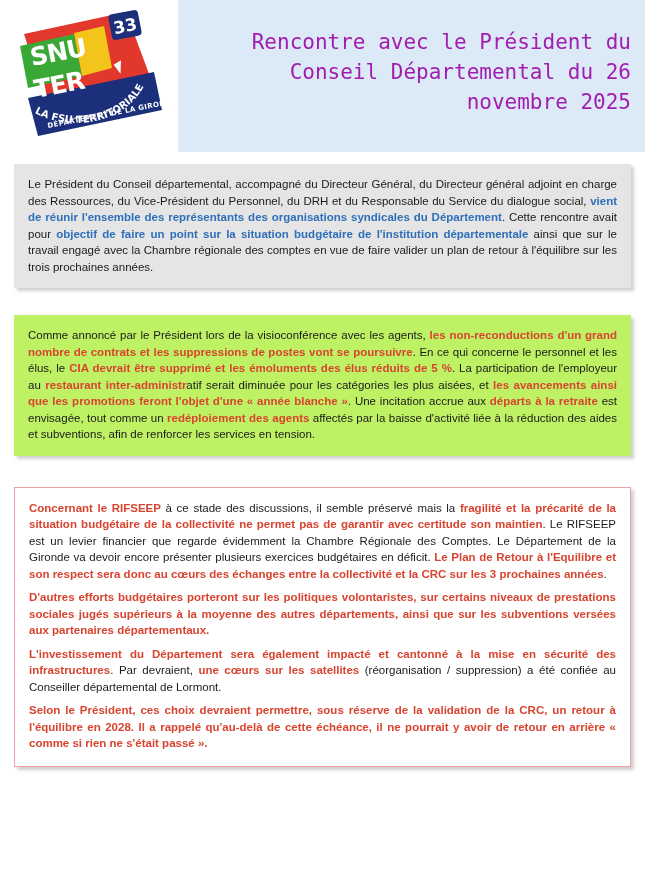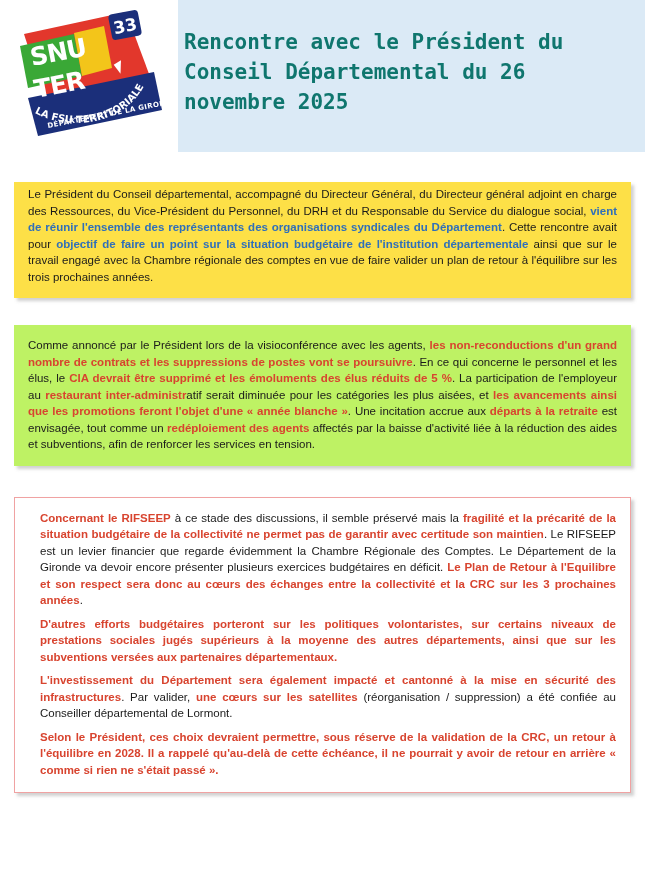--- a/index.html
+++ b/index.html
@@ -43,26 +43,26 @@
   .header-banner {
     flex: 1 1 auto;
     background: #dbeaf6;
     display: flex;
     align-items: center;
     justify-content: center;
     padding: 6px 14px 14px 6px;
     box-sizing: border-box;
   }
   .header-title {
-    color: #0f766e;
+    color: #a21caf;
     font-family: "DejaVu Sans Mono", monospace;
-    font-weight: bold;
+    font-weight: normal;
     font-size: 21px;
     line-height: 30px;
-    text-align: left;
+    text-align: right;
     letter-spacing: 0px;
   }
 
   
   .content {
     padding: 0 14px;
     box-sizing: border-box;
   }
   .block {
     box-sizing: border-box;
@@ -70,42 +70,42 @@
     box-shadow: 3px 3px 3px rgba(120,120,120,0.35);
   }
   .block p {
     margin: 0 0 7px 0;
   }
   .block p:last-child {
     margin-bottom: 0;
   }
 
   .block-blue {
-    background: #fde047;
-    margin-top: 30px;
-    padding: 4px 14px 13px 14px;
+    background: #e5e5e5;
+    margin-top: 12px;
+    padding: 12px 14px 13px 14px;
     font-size: 11.5px;
     line-height: 16.5px;
     color: #1a1a1a;
     text-align: justify;
   }
   .block-pink {
     background: #bef264;
     margin-top: 27px;
     padding: 12px 14px 13px 14px;
     font-size: 11.5px;
     line-height: 16.5px;
     color: #1a1a1a;
     text-align: justify;
   }
   .block-white {
     background: #ffffff;
     border: 1px solid #f0a2a2;
     margin-top: 31px;
-    padding: 12px 14px 14px 25px;
+    padding: 12px 14px 14px 14px;
     font-size: 11.5px;
     line-height: 16.5px;
     color: #1a1a1a;
     text-align: justify;
   }
 
   .hl-blue {
     color: #2f6fba;
     font-weight: bold;
   }
@@ -164,19 +164,19 @@
     </div>
 
     <div class="block block-pink">
       <p><span>Comme annoncé par le Président lors de la visioconférence avec les agents, </span><span class="hl-red">les non-reconductions d'un grand nombre de contrats et les suppressions de postes vont se poursuivre</span><span>. En ce qui concerne le personnel et les élus, le </span><span class="hl-red">CIA devrait être supprimé et les émoluments des élus réduits de 5 %</span><span>. La participation de l'employeur au </span><span class="hl-red">restaurant inter-administr</span><span>atif serait diminuée pour les catégories les plus aisées, et </span><span class="hl-red">les avancements ainsi que les promotions feront l'objet d'une « année blanche »</span><span>. Une incitation accrue aux </span><span class="hl-red">départs à la retraite</span><span> est envisagée, tout comme un </span><span class="hl-red">redéploiement des agents</span><span> affectés par la baisse d'activité liée à la réduction des aides et subventions, afin de renforcer les services en tension.</span></p>
     </div>
 
     <div class="block block-white">
       <div>
           <p><span class="hl-red">Concernant le RIFSEEP</span><span> à ce stade des discussions, il semble préservé mais la </span><span class="hl-red">fragilité et la précarité de la situation budgétaire de la collectivité ne permet pas de garantir avec certitude son maintien</span><span>. Le RIFSEEP est un levier financier que regarde évidemment la Chambre Régionale des Comptes. Le Département de la Gironde va devoir encore présenter plusieurs exercices budgétaires en déficit. </span><span class="hl-red">Le Plan de Retour à l'Equilibre et son respect sera donc au cœurs des échanges entre la collectivité et la CRC sur les 3 prochaines années</span><span>.</span></p>
           <p><span class="hl-red">D'autres efforts budgétaires porteront sur les politiques volontaristes, sur certains niveaux de prestations sociales jugés supérieurs à la moyenne des autres départements, ainsi que sur les subventions versées aux partenaires départementaux.</span></p>
-          <p><span class="hl-red">L'investissement du Département sera également impacté et cantonné à la mise en sécurité des </span><span class="hl-red">infrastructures</span><span>. Par valider, </span><span class="hl-red">une cœurs sur les satellites</span><span> (réorganisation / suppression) a été confiée au Conseiller départemental de Lormont.</span></p>
+          <p><span class="hl-red">L'investissement du Département sera également impacté et cantonné à la mise en sécurité des </span><span class="hl-red">infrastructures</span><span>. Par devraient, </span><span class="hl-red">une cœurs sur les satellites</span><span> (réorganisation / suppression) a été confiée au Conseiller départemental de Lormont.</span></p>
           <p><span class="hl-red">Selon le Président, ces choix devraient permettre, sous réserve de la validation de la CRC, un retour à l'équilibre en 2028. Il a rappelé qu'au-delà de cette échéance, il ne pourrait y avoir de retour en arrière « comme si rien ne s'était passé ».</span></p>
         </div>
     </div>
 
   </div>
 </div>
 
 </body></html>

